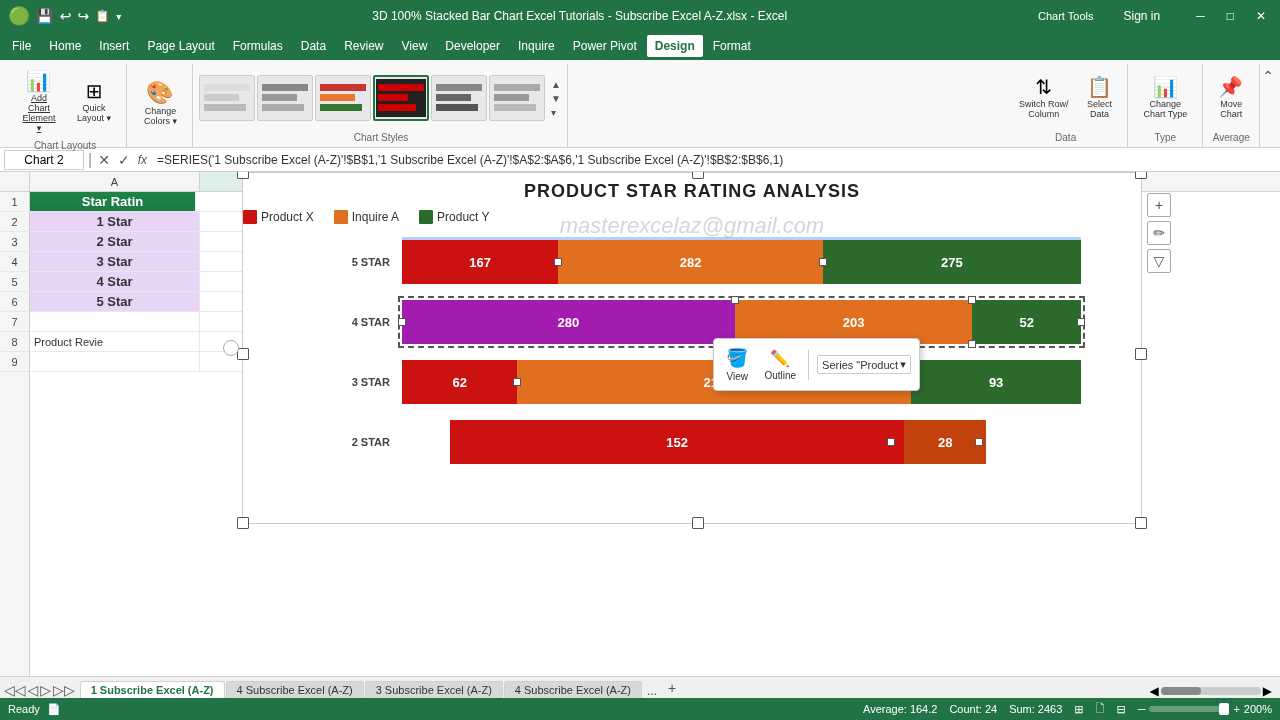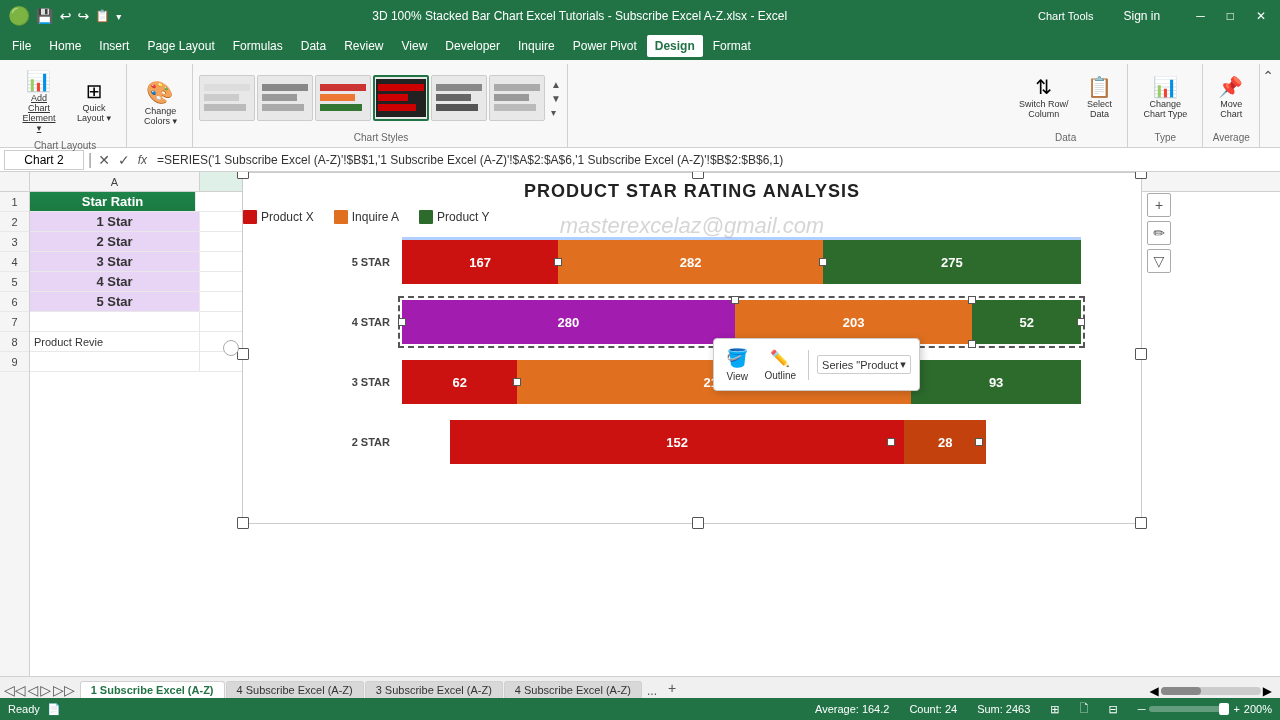--- a/index.html
+++ b/index.html
@@ -395,21 +395,21 @@
       color: white;
       font-size: 11px;
       gap: 16px;
       justify-content: space-between;
       position: fixed;
       bottom: 0;
       left: 0;
       right: 0;
     }
     .status-left { display: flex; gap: 8px; align-items: center; }
-    .status-right { display: flex; gap: 20px; align-items: center; }
+    .status-right { display: flex; gap: 12px; align-items: center; }
 
     
     #sheet-tabs {
       height: 22px;
       background: #f0f0f0;
       border-top: 1px solid #d0d0d0;
       display: flex;
       align-items: flex-end;
       padding: 0 4px;
       gap: 1px;

